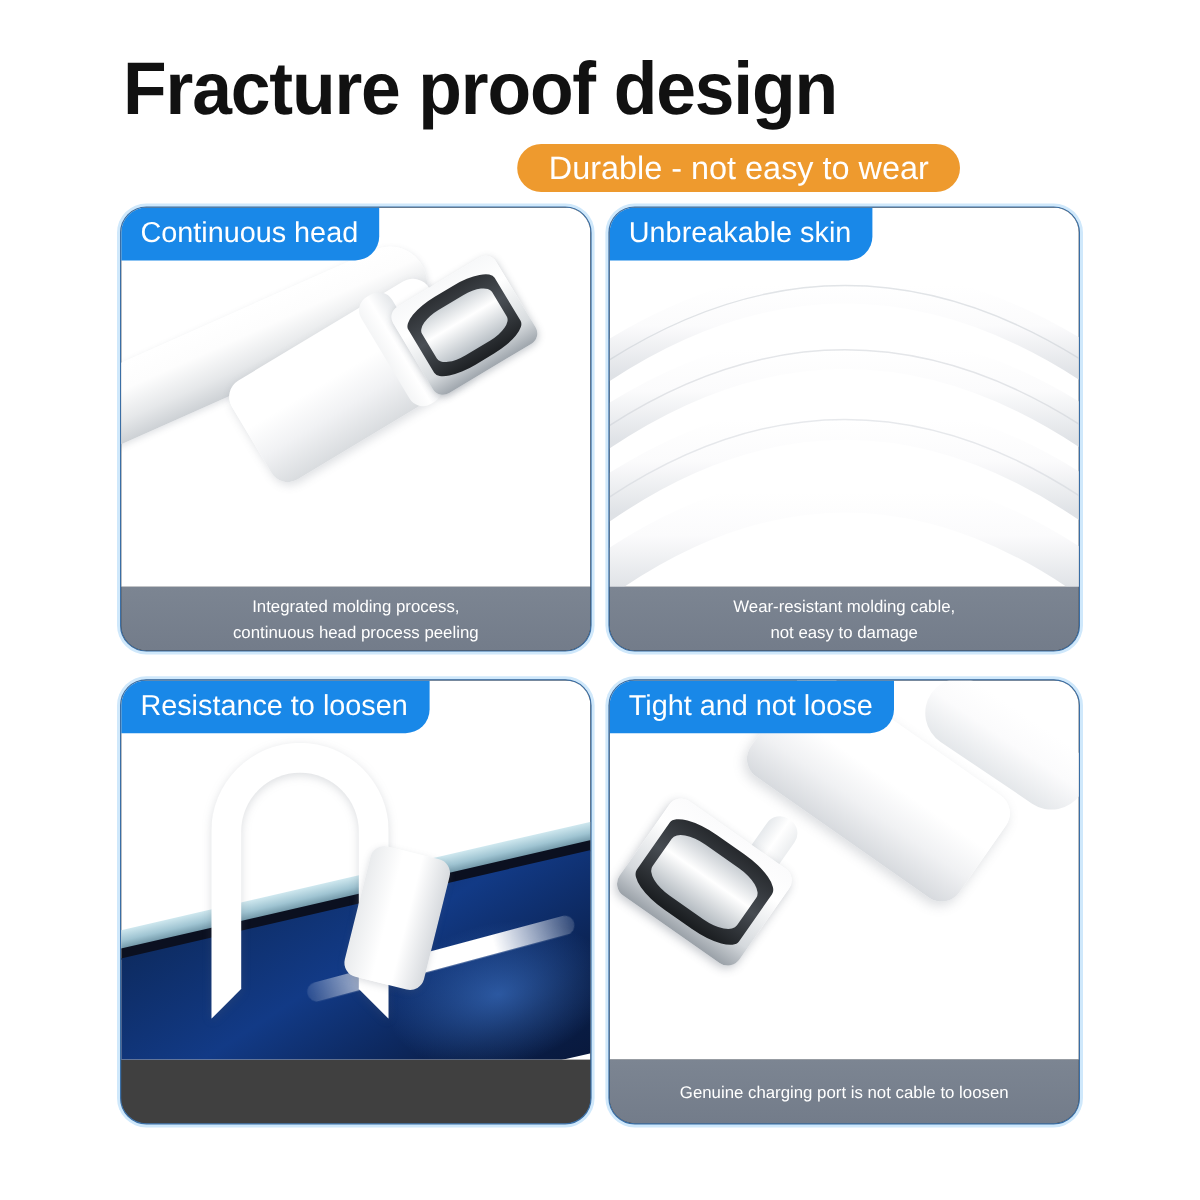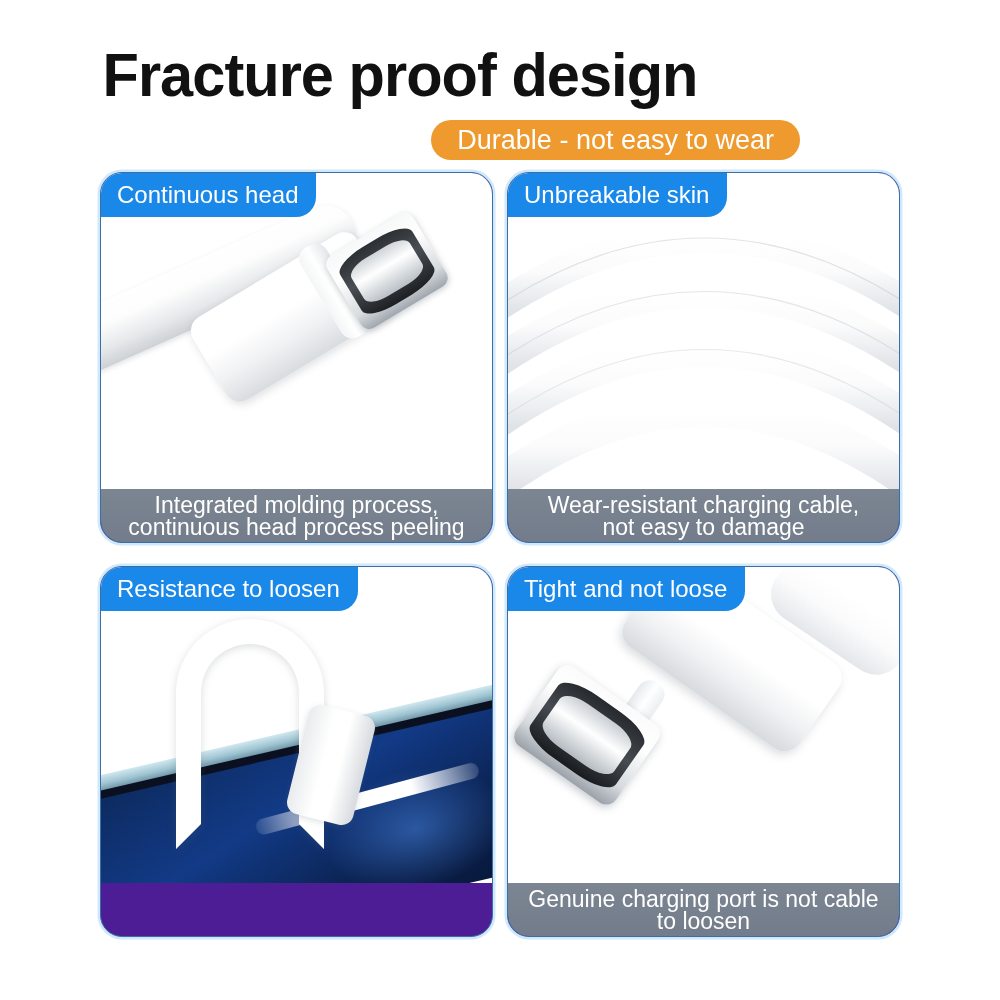--- a/index.html
+++ b/index.html
@@ -59,21 +59,21 @@
     grid-template-rows: 371px 371px;
     column-gap: 14px;
     row-gap: 23px;
   }
 
   .card {
     position: relative;
     box-sizing: border-box;
     border: 1.5px solid #3a6ea5;
     border-radius: 22px;
-    background: #4c1d95;
+    background: #404040;
     overflow: hidden;
     box-shadow: 0 0 0 2.5px #cfe8fb;
     padding-left: 14px;
   }
 
   
   .card-label {
     position: absolute;
     left: 0;
     top: 0;
@@ -102,21 +102,21 @@
   .caption {
     position: absolute;
     left: 0; right: 0; bottom: 0;
     height: 53px;
     background: linear-gradient(180deg, #7c8592 0%, #737c8a 100%);
     color: #ffffff;
     display: flex;
     align-items: center;
     justify-content: center;
     text-align: center;
-    font-size: 23px;
+    font-size: 14px;
     line-height: 22px;
     border-bottom-left-radius: 20px;
     border-bottom-right-radius: 20px;
     padding: 0 10px;
     box-sizing: border-box;
   }
   .caption.two-line { height: 53px; }
   .caption span { display: block; }
 
   
@@ -363,21 +363,21 @@
           <path d="M -20 195 Q 196 42 413 195" fill="none" stroke="url(#arcg)" stroke-width="32" stroke-linecap="round"></path>
           <path d="M -20 195 Q 196 42 413 195" fill="none" stroke="#c9ced4" stroke-width="1.2" opacity="0.5"></path>
           <path d="M -20 255 Q 196 98 413 255" fill="none" stroke="url(#arcg)" stroke-width="34" stroke-linecap="round"></path>
           <path d="M -20 255 Q 196 98 413 255" fill="none" stroke="#c9ced4" stroke-width="1.2" opacity="0.45"></path>
           <path d="M -20 318 Q 196 156 413 318" fill="none" stroke="url(#arcg)" stroke-width="34" stroke-linecap="round"></path>
         </svg>
       </div>
     </div>
     <div class="caption two-line">
       <div>
-        <span>Wear-resistant charging cable,</span>
+        <span>Wear-resistant molding cable,</span>
         <span>not easy to damage</span>
       </div>
     </div>
   </div>
 
   <div class="card">
     <div class="card-label">Resistance to loosen</div>
     <div class="stage">
       <div class="c3-phone">
         <div class="c3-phone-frame"></div>

